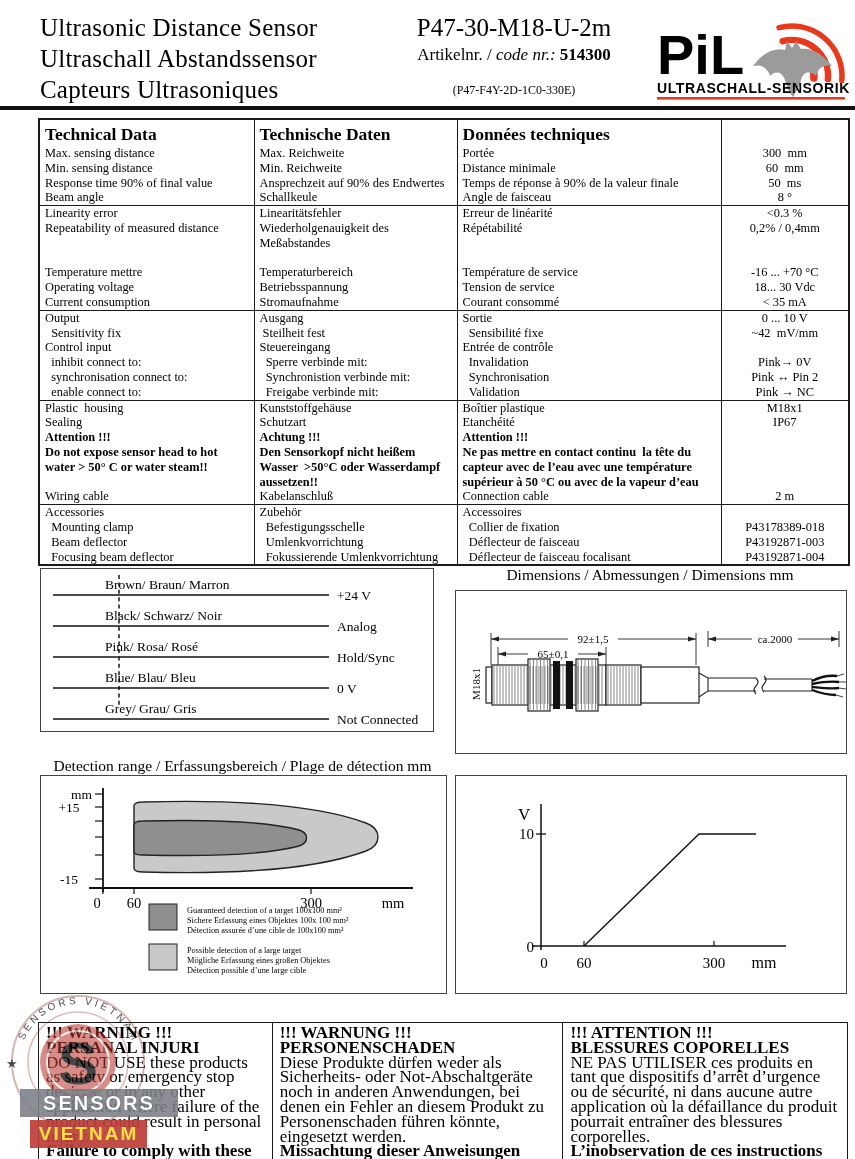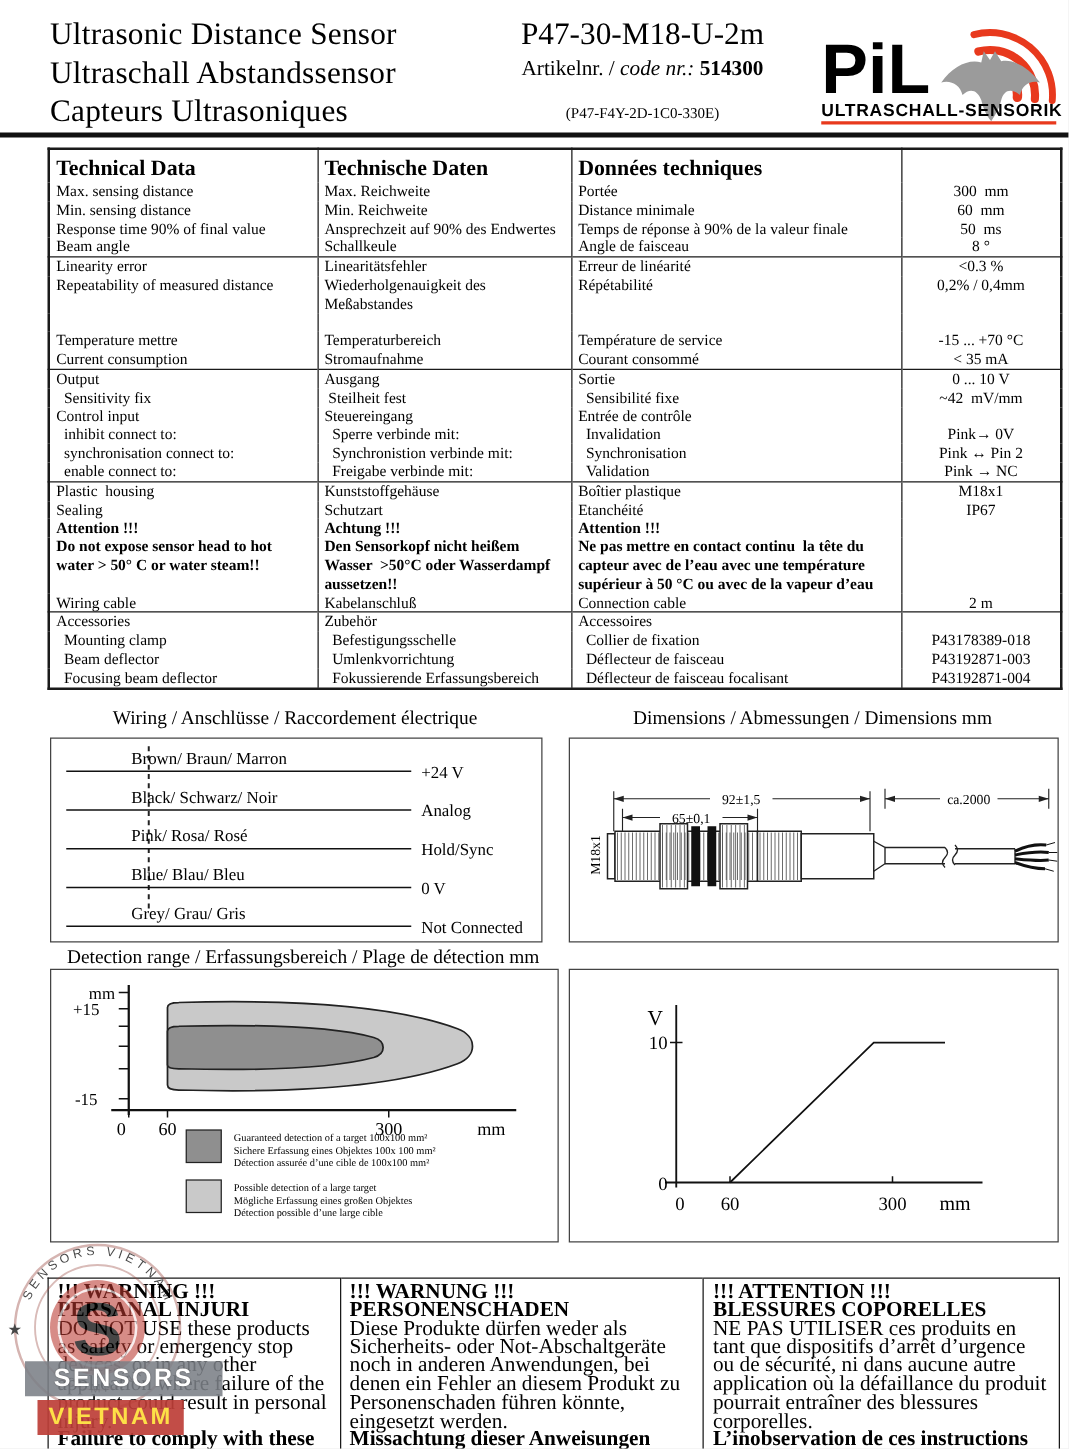--- a/index.html
+++ b/index.html
@@ -136,21 +136,27 @@
         <tr>
           <td>&nbsp;</td>
           <td>&nbsp;</td>
           <td>&nbsp;</td>
           <td class="val">&nbsp;</td>
         </tr>
         <tr>
           <td>Temperature mettre</td>
           <td>Temperaturbereich</td>
           <td>Température de service</td>
-          <td class="val">-15 ... +70 °C</td>
+          <td class="val">-16 ... +70 °C</td>
+        </tr>
+        <tr>
+          <td>Operating voltage</td>
+          <td>Betriebsspannung</td>
+          <td>Tension de service</td>
+          <td class="val">18... 30 Vdc</td>
         </tr>
         <tr>
           <td>Current consumption</td>
           <td>Stromaufnahme</td>
           <td>Courant consommé</td>
           <td class="val">&lt; 35 mA</td>
         </tr>
         <tr class="sec">
           <td>Output</td>
           <td>Ausgang</td>
@@ -230,29 +236,29 @@
           <td class="val">P43178389-018</td>
         </tr>
         <tr>
           <td>  Beam deflector</td>
           <td>  Umlenkvorrichtung</td>
           <td>  Déflecteur de faisceau</td>
           <td class="val">P43192871-003</td>
         </tr>
         <tr>
           <td>  Focusing beam deflector</td>
-          <td>  Fokussierende Erfassungsbereich</td>
+          <td>  Fokussierende Umlenkvorrichtung</td>
           <td>  Déflecteur de faisceau focalisant</td>
           <td class="val">P43192871-004</td>
         </tr>
       </tbody>
   </table>
 
   <div class="sec-title" style="left:40px;top:566px;width:392px;">Wiring / Anschlüsse / Raccordement électrique</div>
-  <div class="panel" style="left:40px;top:590px;width:392px;height:162px;">
+  <div class="panel" style="left:40px;top:568px;width:392px;height:162px;">
     <svg width="392" height="162" viewBox="0 0 392 162">
       <path d="M 78 6 V 136" stroke="#222" stroke-width="1.6" stroke-dasharray="4 3.4" fill="none"></path>
       <g>
         <text x="64" y="20" font-size="13.5">Brown/ Braun/ Marron</text>
         <line x1="12" y1="26" x2="288" y2="26" stroke="#111" stroke-width="1.3"></line>
         <text x="296" y="31" font-size="13.5">+24 V</text>
       </g>
       <g>
         <text x="64" y="51" font-size="13.5">Black/ Schwarz/ Noir</text>
         <line x1="12" y1="57" x2="288" y2="57" stroke="#111" stroke-width="1.3"></line>

